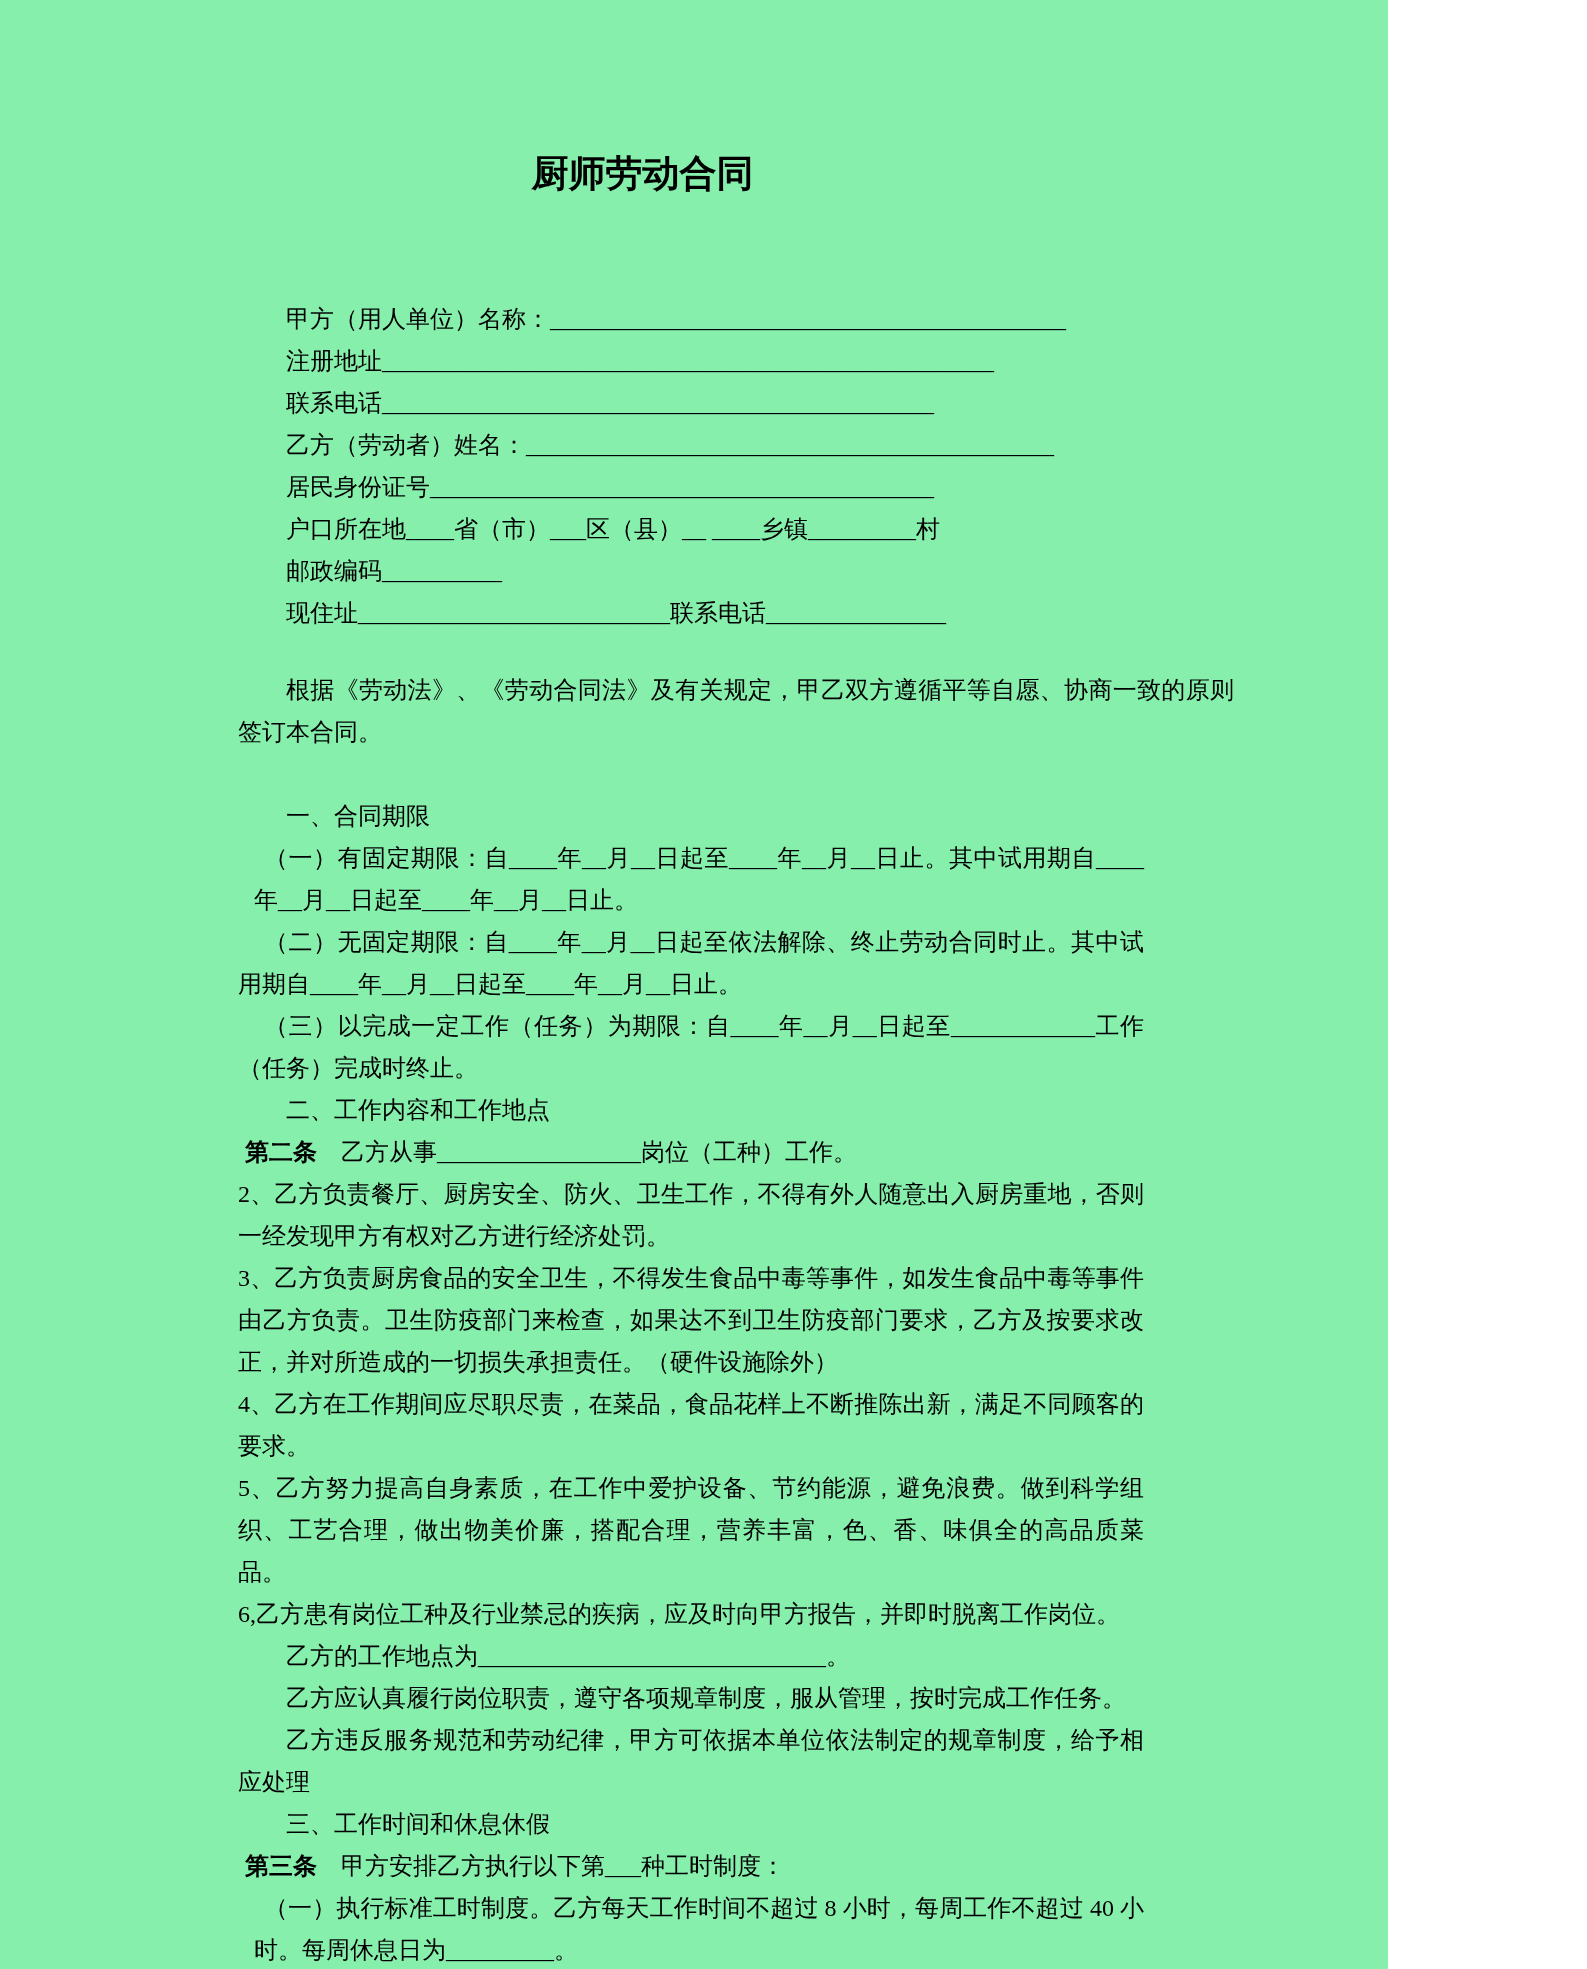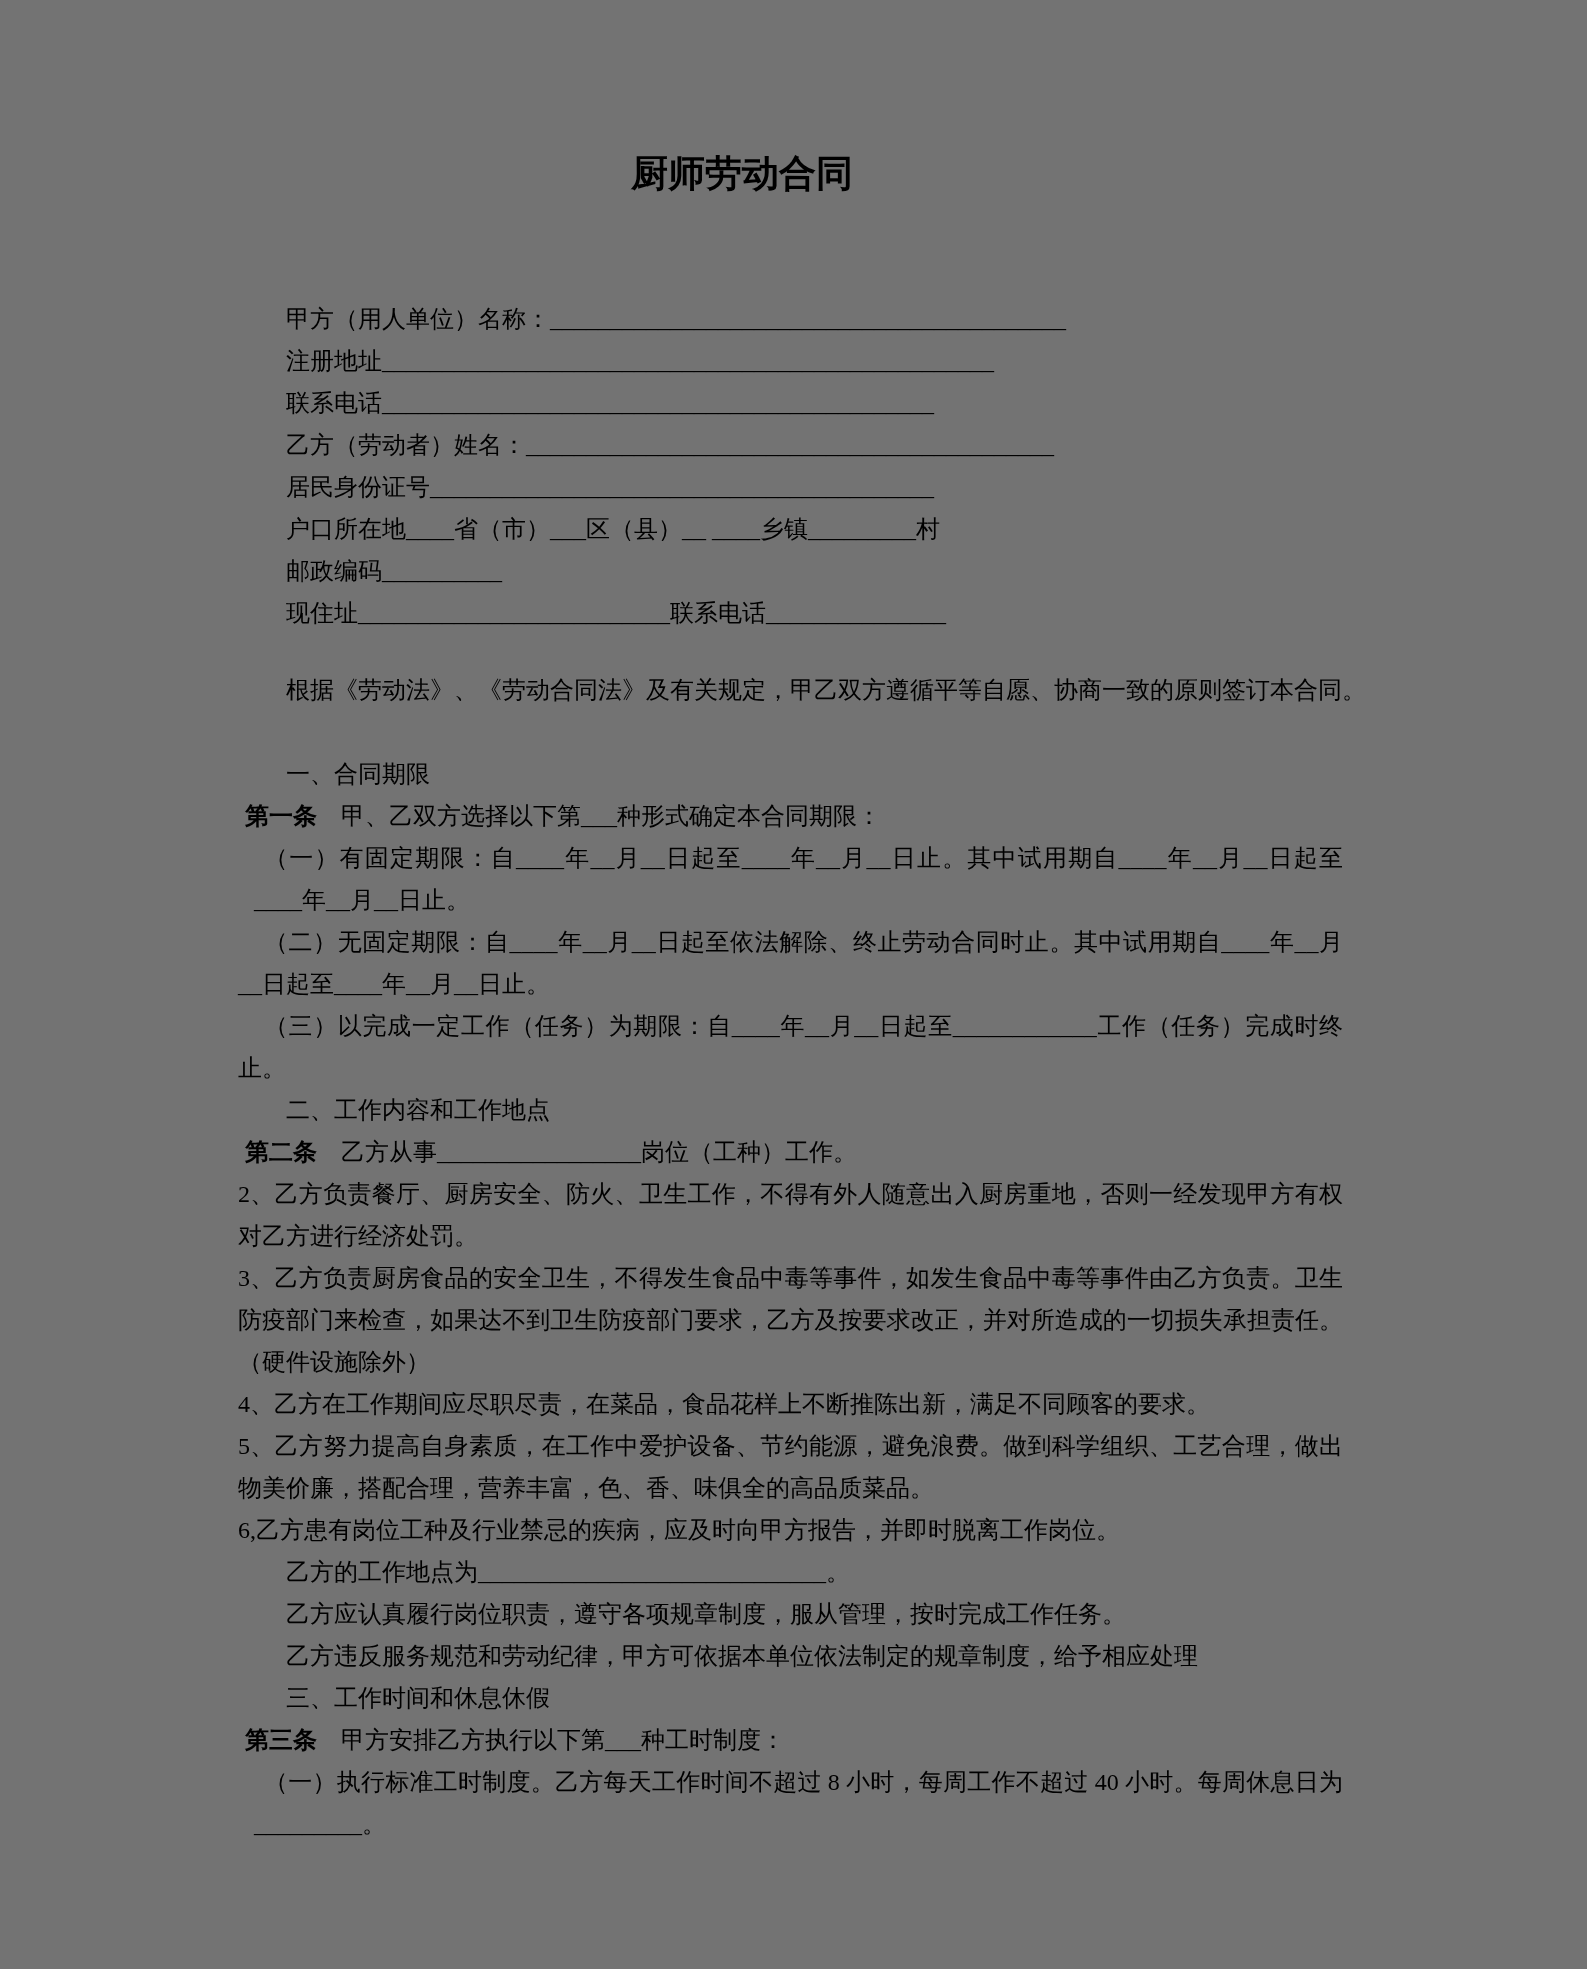--- a/index.html
+++ b/index.html
@@ -1,22 +1,22 @@
 <!DOCTYPE html>
 <html><head>
 <meta charset="utf-8">
 <style>
   html,body{margin:0;padding:0;background:#ffffff;}
   .page{
     position:relative;
-    width:1587px;
+    width:1388px;
     height:1969px;
     box-sizing:border-box;
     padding:152px 244px 0 238px;
-    background:#737373;
+    background:#86efac;
     color:#000000;
     font-family:"Liberation Serif","DejaVu Serif",serif;
     overflow:hidden;
   }
   .doc-title{
     font-size:37px;
     line-height:44px;
     font-weight:bold;
     text-align:center;
     margin:0 97px 102px 0;
@@ -50,21 +50,20 @@
   <p class="ln ind2">注册地址___________________________________________________</p>
   <p class="ln ind2">联系电话______________________________________________</p>
   <p class="ln ind2">乙方（劳动者）姓名：____________________________________________</p>
   <p class="ln ind2">居民身份证号__________________________________________</p>
   <p class="ln ind2">户口所在地____省（市）___区（县）__ ____乡镇_________村</p>
   <p class="ln ind2">邮政编码__________</p>
   <p class="ln ind2">现住址__________________________联系电话_______________</p>
   <p class="ln ind2 wide">根据《劳动法》、《劳动合同法》及有关规定，甲乙双方遵循平等自愿、协商一致的原则签订本合同。</p>
 
   <p class="ln ind2 gap-top">一、合同期限</p>
-  <p class="ln clause"><b>第一条</b><span>　甲、乙双方选择以下第___种形式确定本合同期限：</span></p>
   <p class="ln ind05">（一）有固定期限：自____年__月__日起至____年__月__日止。其中试用期自____年__月__日起至____年__月__日止。</p>
   <p class="ln ind1">（二）无固定期限：自____年__月__日起至依法解除、终止劳动合同时止。其中试用期自____年__月__日起至____年__月__日止。</p>
   <p class="ln ind1">（三）以完成一定工作（任务）为期限：自____年__月__日起至____________工作（任务）完成时终止。</p>
 
   <p class="ln ind2">二、工作内容和工作地点</p>
   <p class="ln clause"><b>第二条</b><span>　乙方从事_________________岗位（工种）工作。</span></p>
 
   <p class="ln">2、乙方负责餐厅、厨房安全、防火、卫生工作，不得有外人随意出入厨房重地，否则一经发现甲方有权对乙方进行经济处罚。</p>
   <p class="ln">3、乙方负责厨房食品的安全卫生，不得发生食品中毒等事件，如发生食品中毒等事件由乙方负责。卫生防疫部门来检查，如果达不到卫生防疫部门要求，乙方及按要求改正，并对所造成的一切损失承担责任。（硬件设施除外）</p>
   <p class="ln">4、乙方在工作期间应尽职尽责，在菜品，食品花样上不断推陈出新，满足不同顾客的要求。</p>

